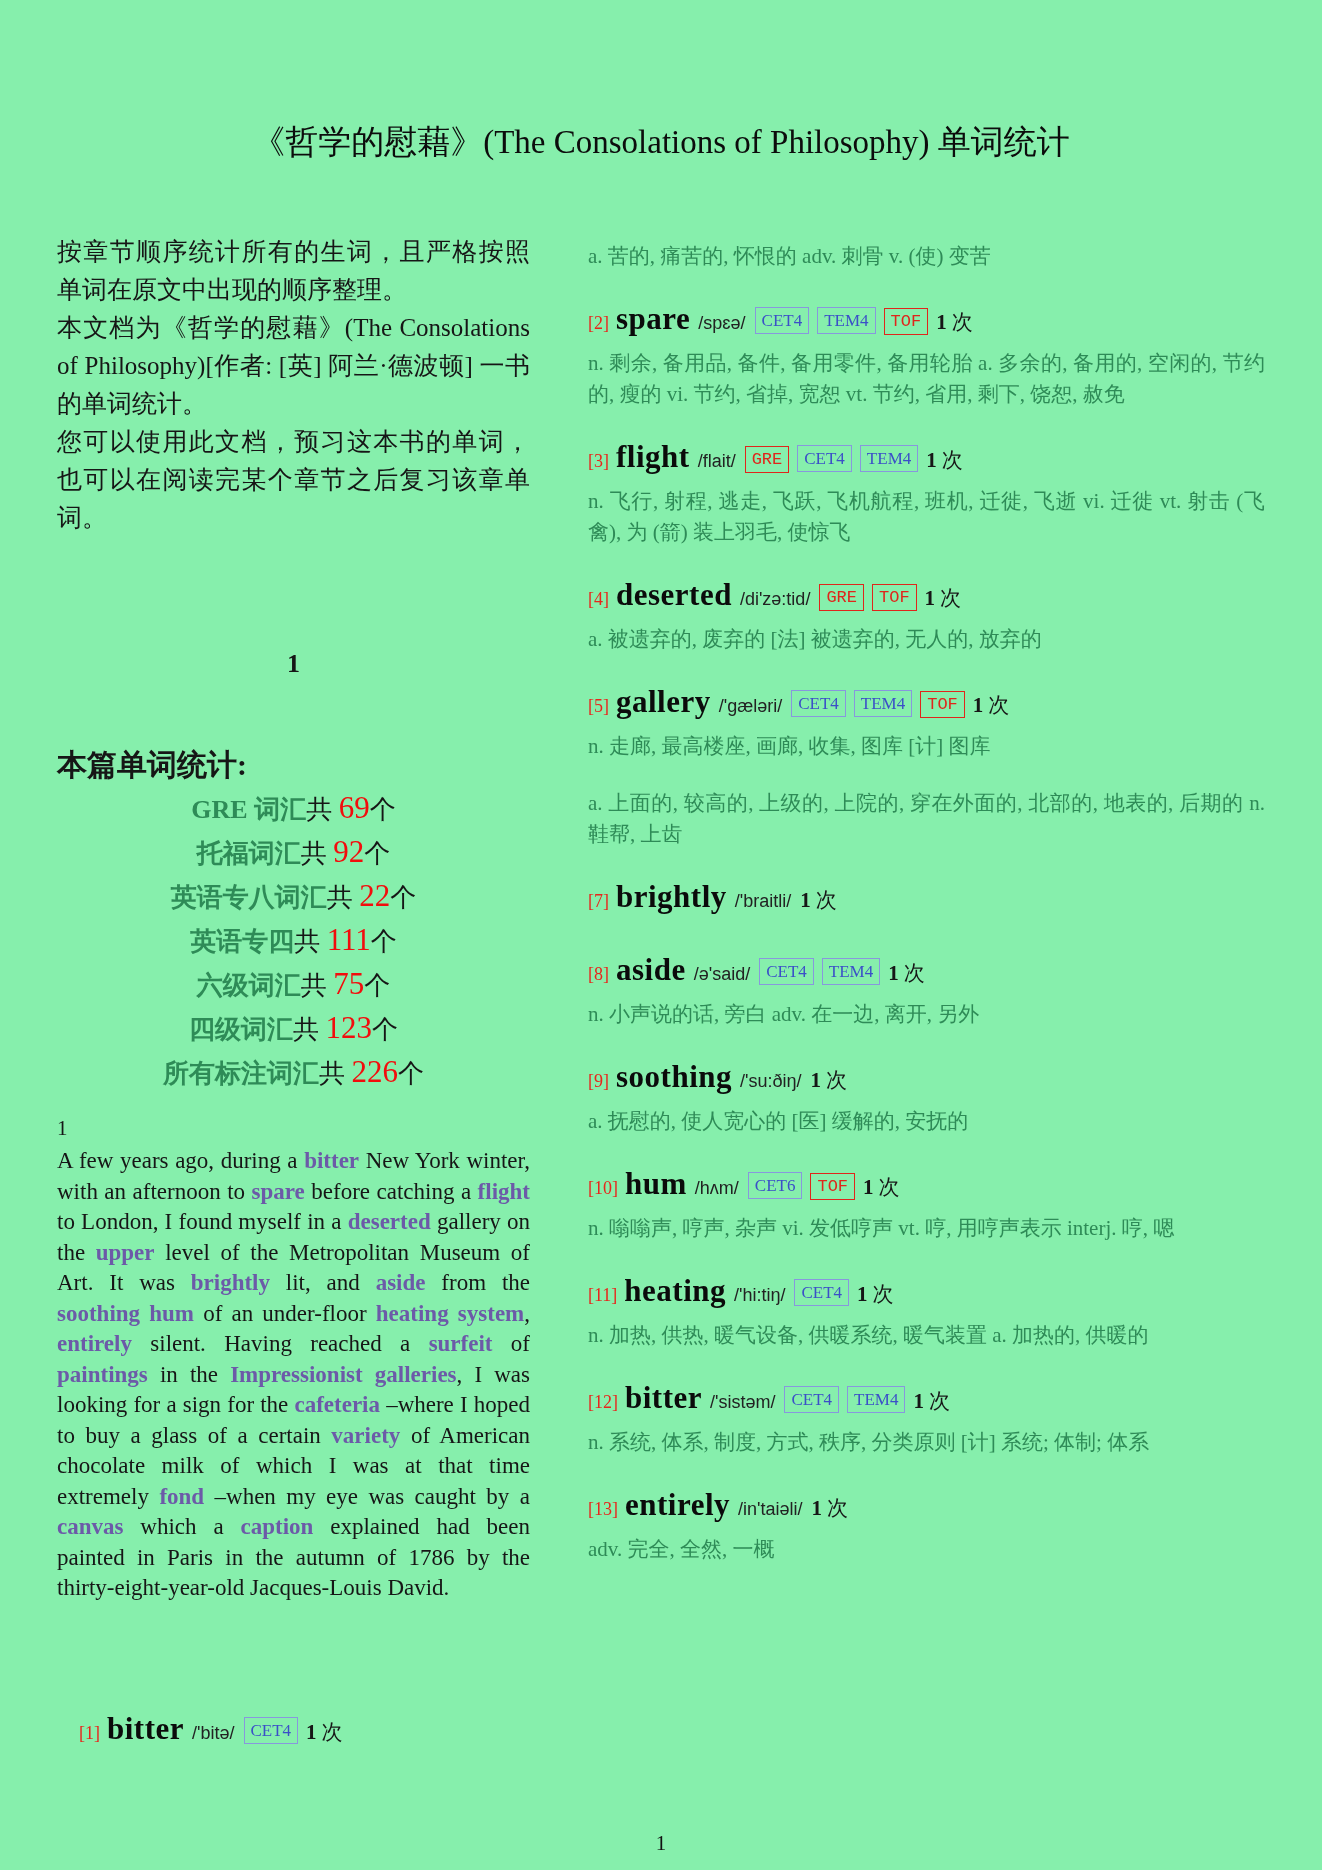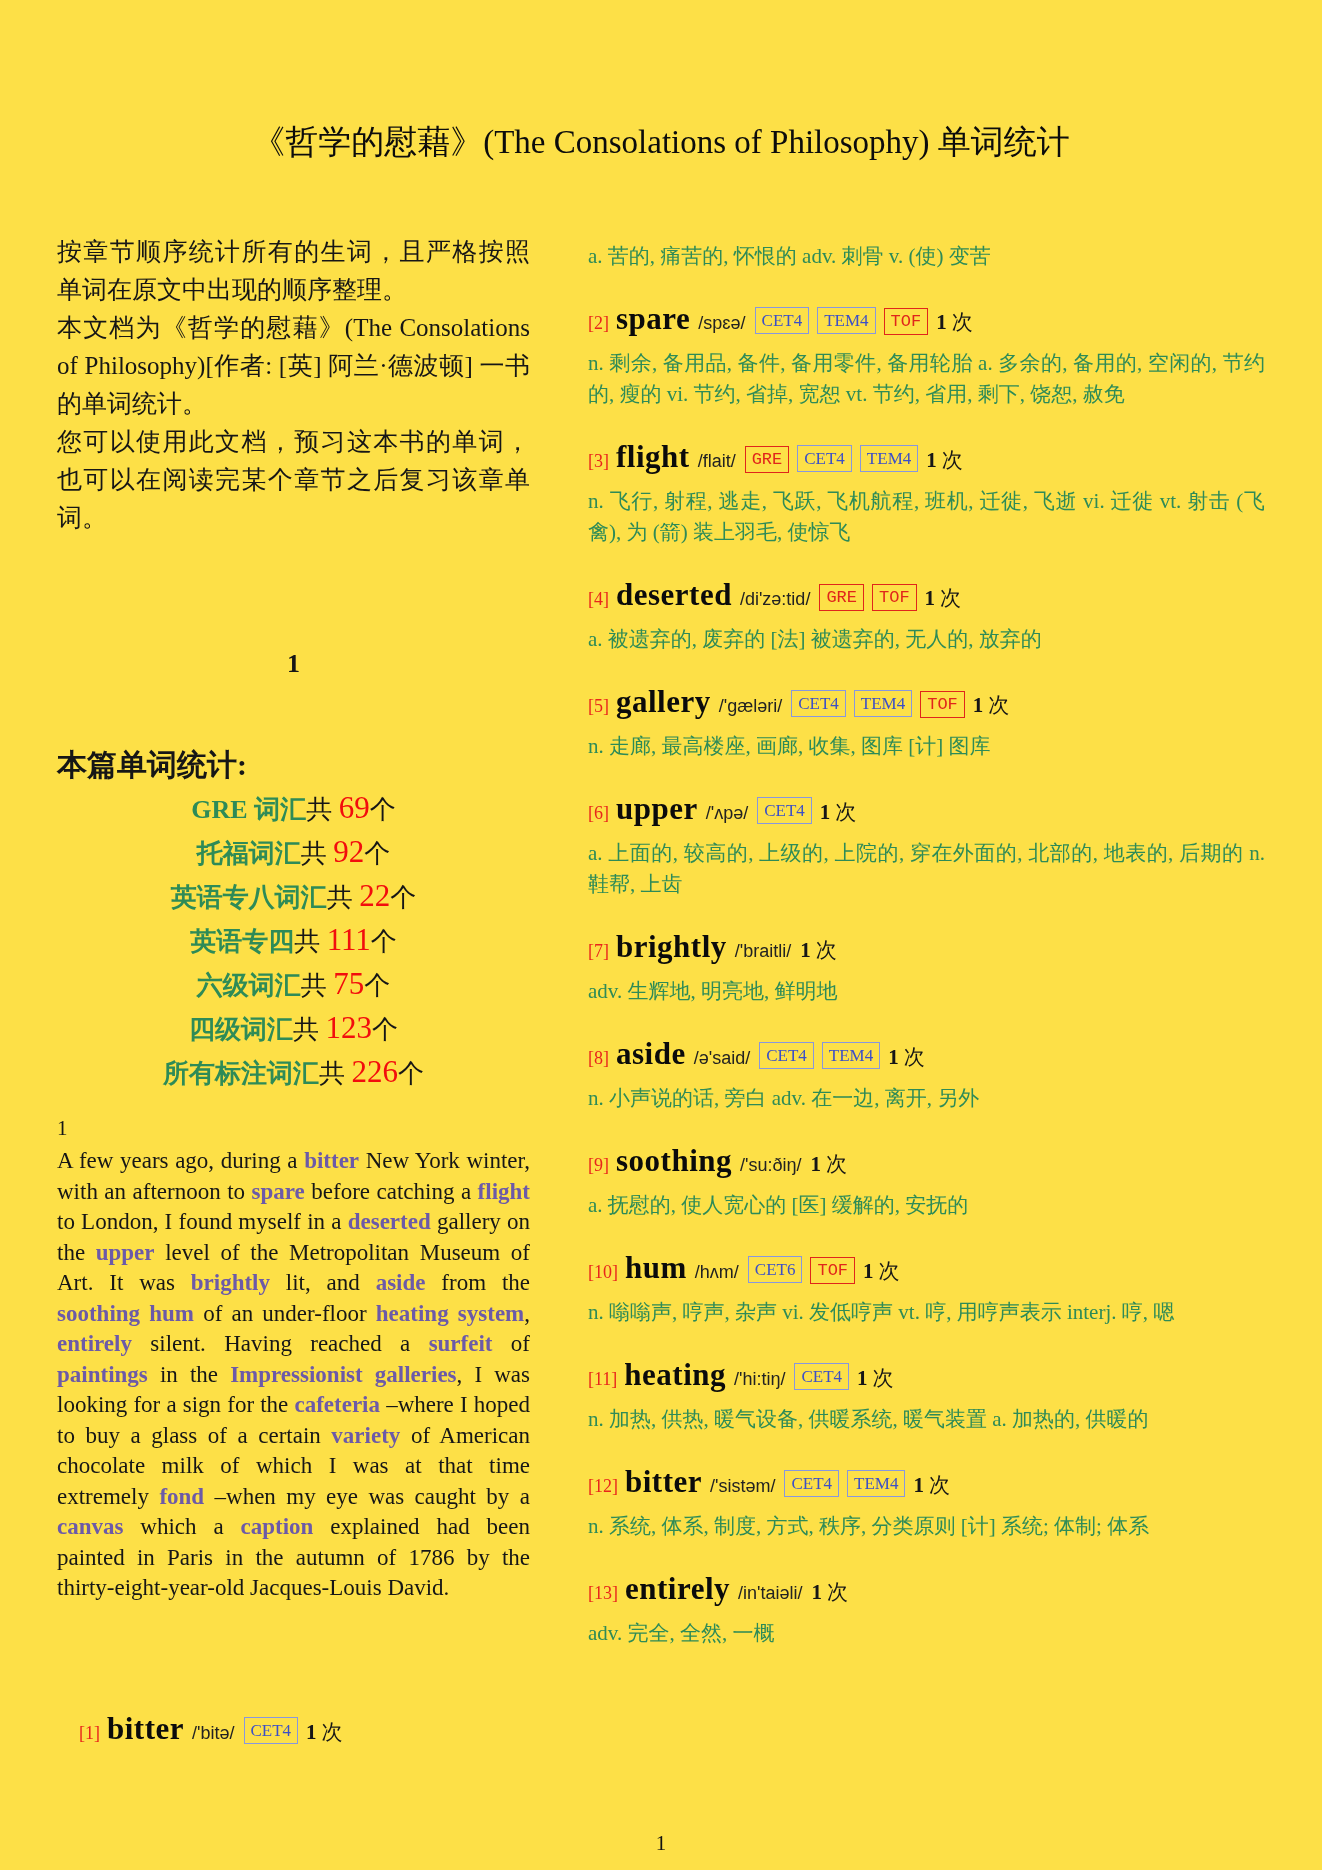--- a/index.html
+++ b/index.html
@@ -1,18 +1,18 @@
 <!DOCTYPE html>
 <html><head>
 <meta charset="utf-8">
 <style>
   html,body { margin:0; padding:0; background:#888; }
   .page {
     position:relative; width:1322px; height:1870px; margin:0 auto;
-    background:#fde047; overflow:hidden;
+    background:#86efac; overflow:hidden;
     font-family:"Liberation Serif", serif; color:#161616;
   }
   .title {
     margin:0; padding-top:120px; text-align:center;
     font-size:33px; font-weight:normal; color:#0c0c0c;
   }
   .columns { display:flex; margin:68px 57px 0 57px; gap:58px; }
   .col-left  { width:473px; flex:0 0 473px; }
   .col-right { width:677px; flex:0 0 677px; }
 
@@ -100,26 +100,24 @@
           </div>
           <div class="entry">
             <div class="entry-head"><span class="e-idx">[4]</span><span class="e-word">deserted</span><span class="e-pron">/di'zə:tid/</span><span class="badge red">GRE</span><span class="badge red">TOF</span><span class="e-count">1</span><span class="e-unit">次</span></div>
             <div class="entry-def">a. 被遗弃的, 废弃的 [法] 被遗弃的, 无人的, 放弃的</div>
           </div>
           <div class="entry">
             <div class="entry-head"><span class="e-idx">[5]</span><span class="e-word">gallery</span><span class="e-pron">/'gæləri/</span><span class="badge blue">CET4</span><span class="badge blue">TEM4</span><span class="badge red">TOF</span><span class="e-count">1</span><span class="e-unit">次</span></div>
             <div class="entry-def">n. 走廊, 最高楼座, 画廊, 收集, 图库 [计] 图库</div>
           </div>
           <div class="entry">
-            <div class="entry-head"><span class="e-idx">[6]</span><span class="e-word">upper</span><span class="e-pron">/'ʌpə/</span><span class="badge blue">CET4</span><span class="e-count">1</span><span class="e-unit">次</span></div>
             <div class="entry-def">a. 上面的, 较高的, 上级的, 上院的, 穿在外面的, 北部的, 地表的, 后期的 n. 鞋帮, 上齿</div>
           </div>
           <div class="entry">
             <div class="entry-head"><span class="e-idx">[7]</span><span class="e-word">brightly</span><span class="e-pron">/'braitli/</span><span class="e-count">1</span><span class="e-unit">次</span></div>
-            <div class="entry-def">adv. 生辉地, 明亮地, 鲜明地</div>
           </div>
           <div class="entry">
             <div class="entry-head"><span class="e-idx">[8]</span><span class="e-word">aside</span><span class="e-pron">/ə'said/</span><span class="badge blue">CET4</span><span class="badge blue">TEM4</span><span class="e-count">1</span><span class="e-unit">次</span></div>
             <div class="entry-def">n. 小声说的话, 旁白 adv. 在一边, 离开, 另外</div>
           </div>
           <div class="entry">
             <div class="entry-head"><span class="e-idx">[9]</span><span class="e-word">soothing</span><span class="e-pron">/'su:ðiŋ/</span><span class="e-count">1</span><span class="e-unit">次</span></div>
             <div class="entry-def">a. 抚慰的, 使人宽心的 [医] 缓解的, 安抚的</div>
           </div>
           <div class="entry">

